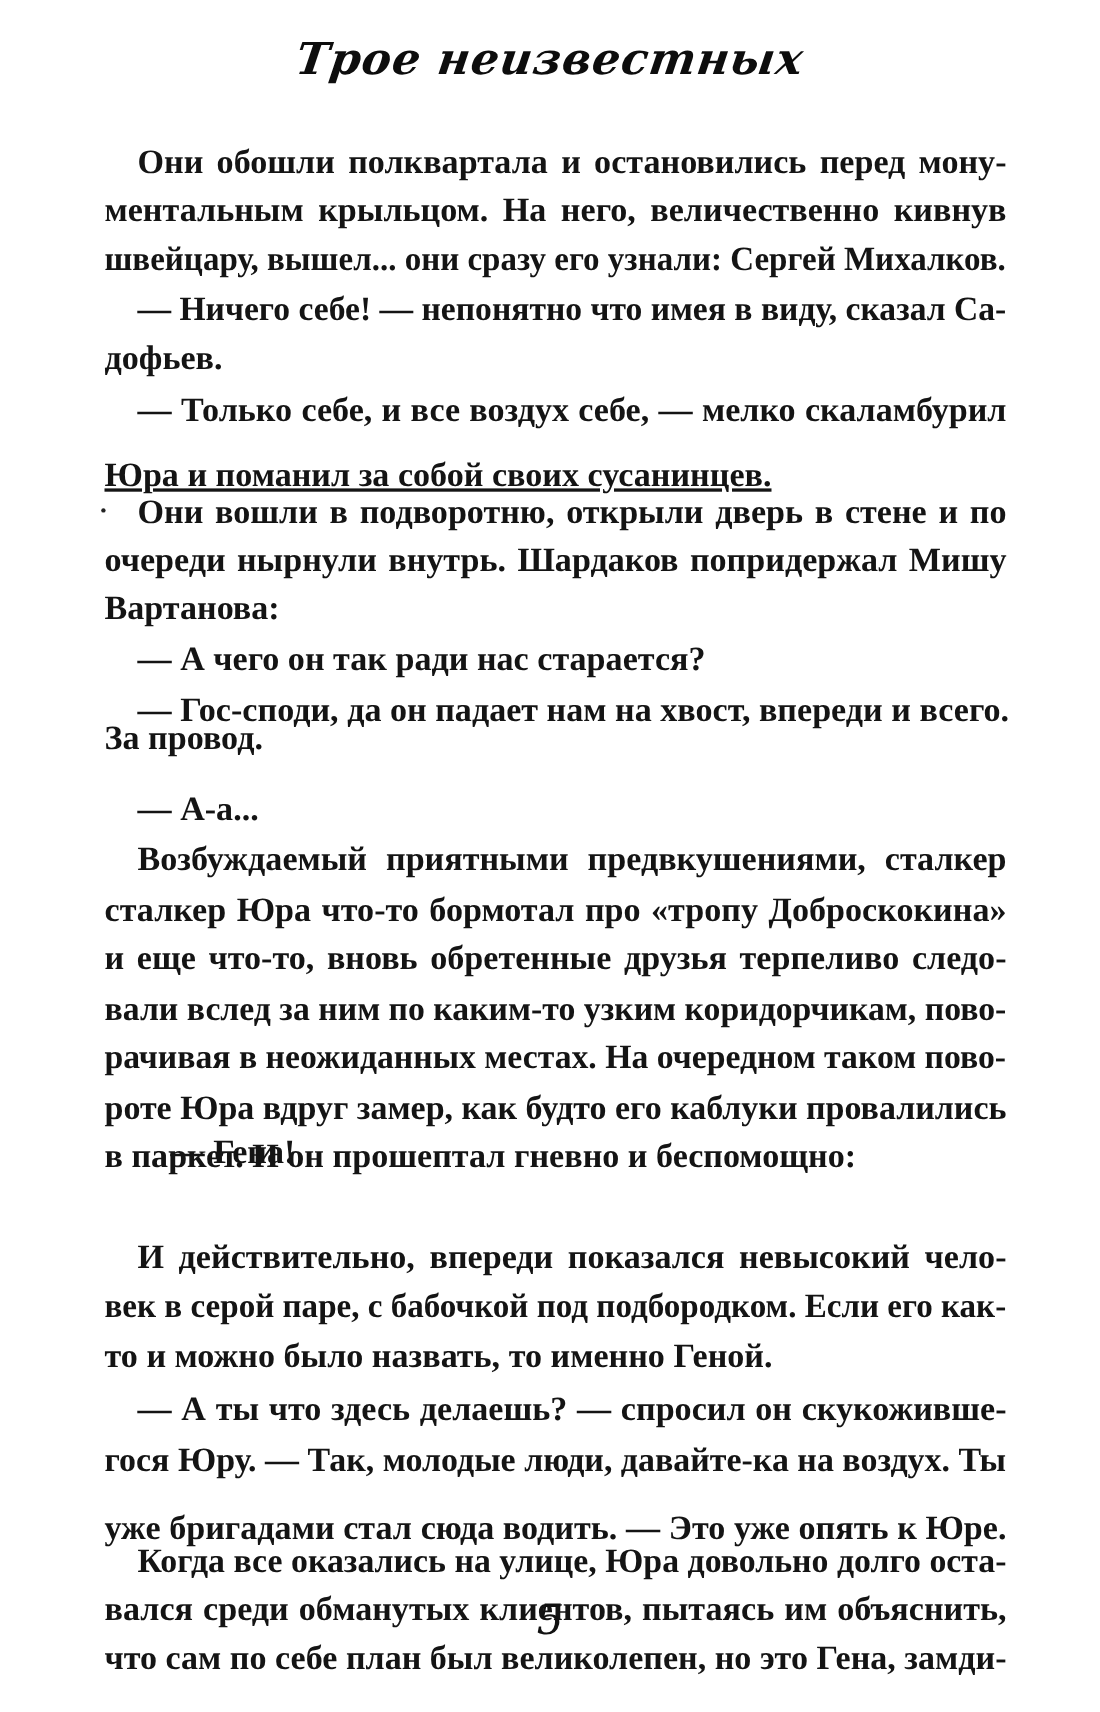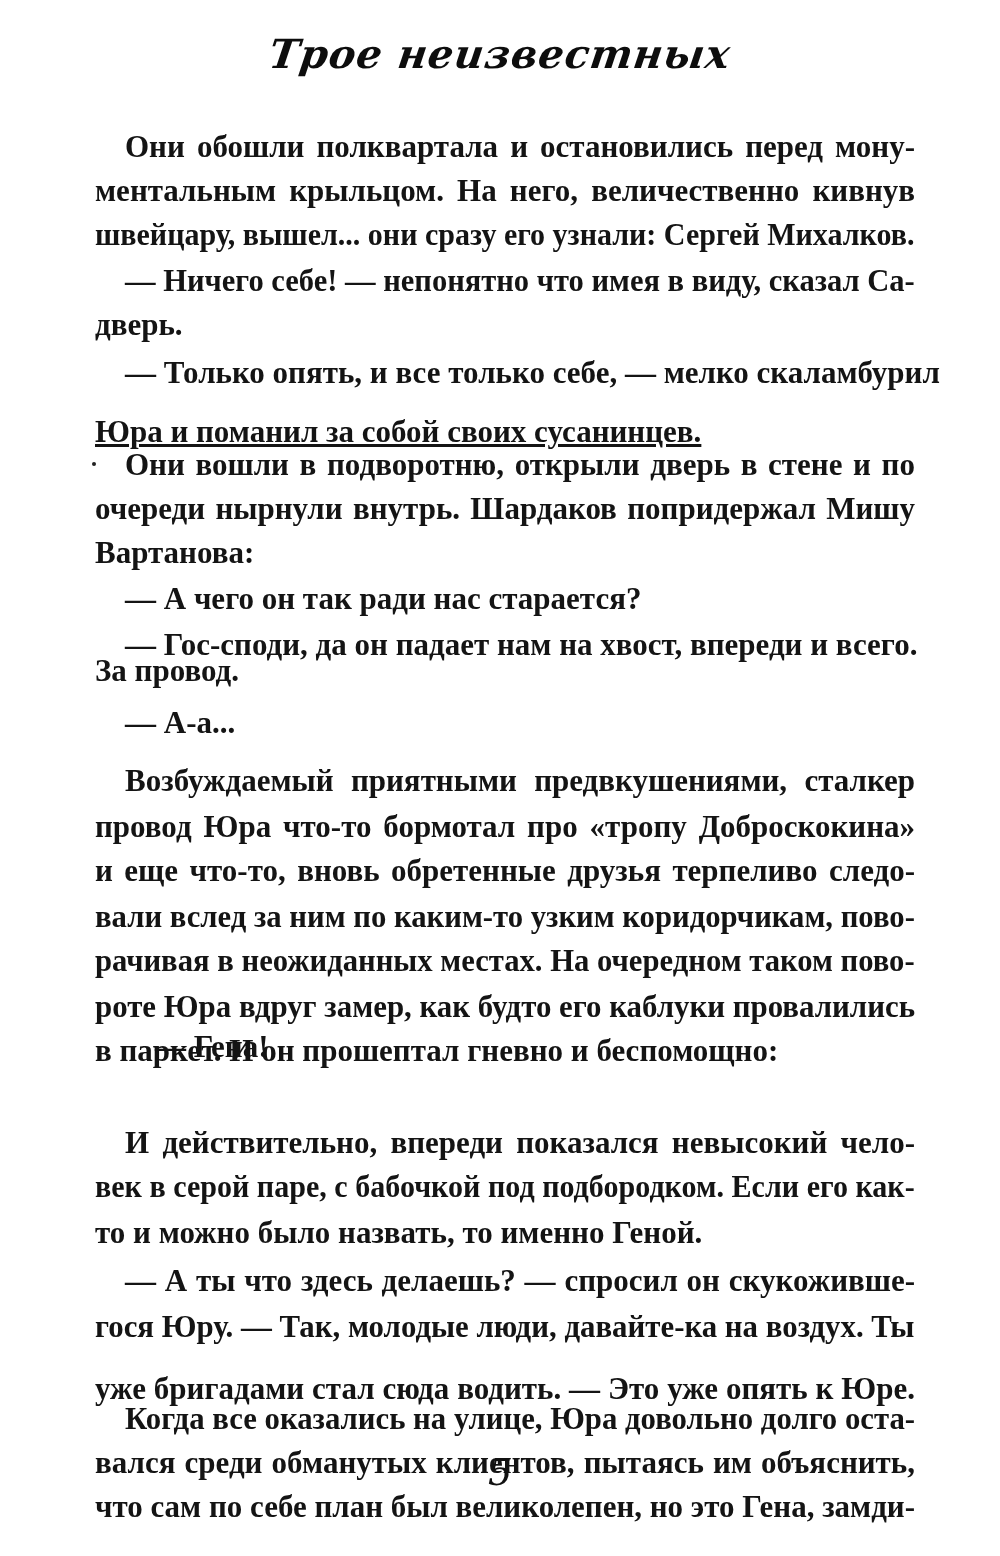--- a/index.html
+++ b/index.html
@@ -90,32 +90,32 @@
 <div class="page">
   <div class="running-head">Трое неизвестных</div>
 
   <div class="stray-dot"></div>
 
   <div class="body-text" id="body-text">
       <div class="line indent justify" style="top: 0px;">Они обошли полквартала и остановились перед мону-</div>
       <div class="line justify" style="top: 44px;">ментальным крыльцом. На него, величественно кивнув</div>
       <div class="line justify" style="top: 88px; transform: scaleX(0.968); width: 847px; text-align-last: left;">швейцару, вышел... они сразу его узнали: Сергей Михалков.</div>
       <div class="line indent justify" style="top: 134px; transform: scaleX(0.985); width: 802px; text-align-last: left;">— Ничего себе! — непонятно что имея в виду, сказал Са-</div>
-      <div class="line" style="top: 178px;">дверь.</div>
-      <div class="line indent justify" style="top: 226px;">— Только опять, и все только себе, — мелко скаламбурил</div>
+      <div class="line" style="top: 178px;">дофьев.</div>
+      <div class="line indent justify" style="top: 226px;">— Только себе, и все воздух себе, — мелко скаламбурил</div>
       <div class="line" style="top: 285px; text-decoration: underline;">Юра и поманил за собой своих сусанинцев.</div>
       <div class="line indent justify" style="top: 318px;">Они вошли в подворотню, открыли дверь в стене и по</div>
       <div class="line justify" style="top: 362px;">очереди нырнули внутрь. Шардаков попридержал Мишу</div>
       <div class="line" style="top: 406px;">Вартанова:</div>
       <div class="line indent" style="top: 452px;">— А чего он так ради нас старается?</div>
       <div class="line indent justify" style="top: 498px;">— Гос-споди, да он падает нам на хвост, впереди и всего.</div>
       <div class="line" style="top: 524px;">За провод.</div>
-      <div class="line indent" style="top: 576px;">— А-а...</div>
+      <div class="line indent" style="top: 588px;">— А-а...</div>
       <div class="line indent justify" style="top: 634px;">Возбуждаемый приятными предвкушениями, сталкер</div>
-      <div class="line justify" style="top: 680px;">провод Юра что-то бормотал про «тропу Доброскокина»</div>
+      <div class="line justify" style="top: 680px;">сталкер Юра что-то бормотал про «тропу Доброскокина»</div>
       <div class="line justify" style="top: 724px;">и еще что-то, вновь обретенные друзья терпеливо следо-</div>
       <div class="line justify" style="top: 770px; transform: scaleX(0.99); width: 828px; text-align-last: left;">вали вслед за ним по каким-то узким коридорчикам, пово-</div>
       <div class="line justify" style="top: 814px; transform: scaleX(0.989); width: 829px; text-align-last: left;">рачивая в неожиданных местах. На очередном таком пово-</div>
       <div class="line justify" style="top: 860px; transform: scaleX(0.996); width: 823px; text-align-last: left;">роте Юра вдруг замер, как будто его каблуки провалились</div>
       <div class="line" style="top: 904px;">в паркет. И он прошептал гневно и беспомощно:</div>
       <div class="line indent" style="top: 900px; margin-left: 30px;">— Гена!</div>
       <div class="line indent justify" style="top: 996px;">И действительно, впереди показался невысокий чело-</div>
       <div class="line justify" style="top: 1040px; transform: scaleX(0.97); width: 845px; text-align-last: left;">век в серой паре, с бабочкой под подбородком. Если его как-</div>
       <div class="line" style="top: 1086px;">то и можно было назвать, то именно Геной.</div>
       <div class="line indent justify" style="top: 1134px;">— А ты что здесь делаешь? — спросил он скукожившe-</div>

